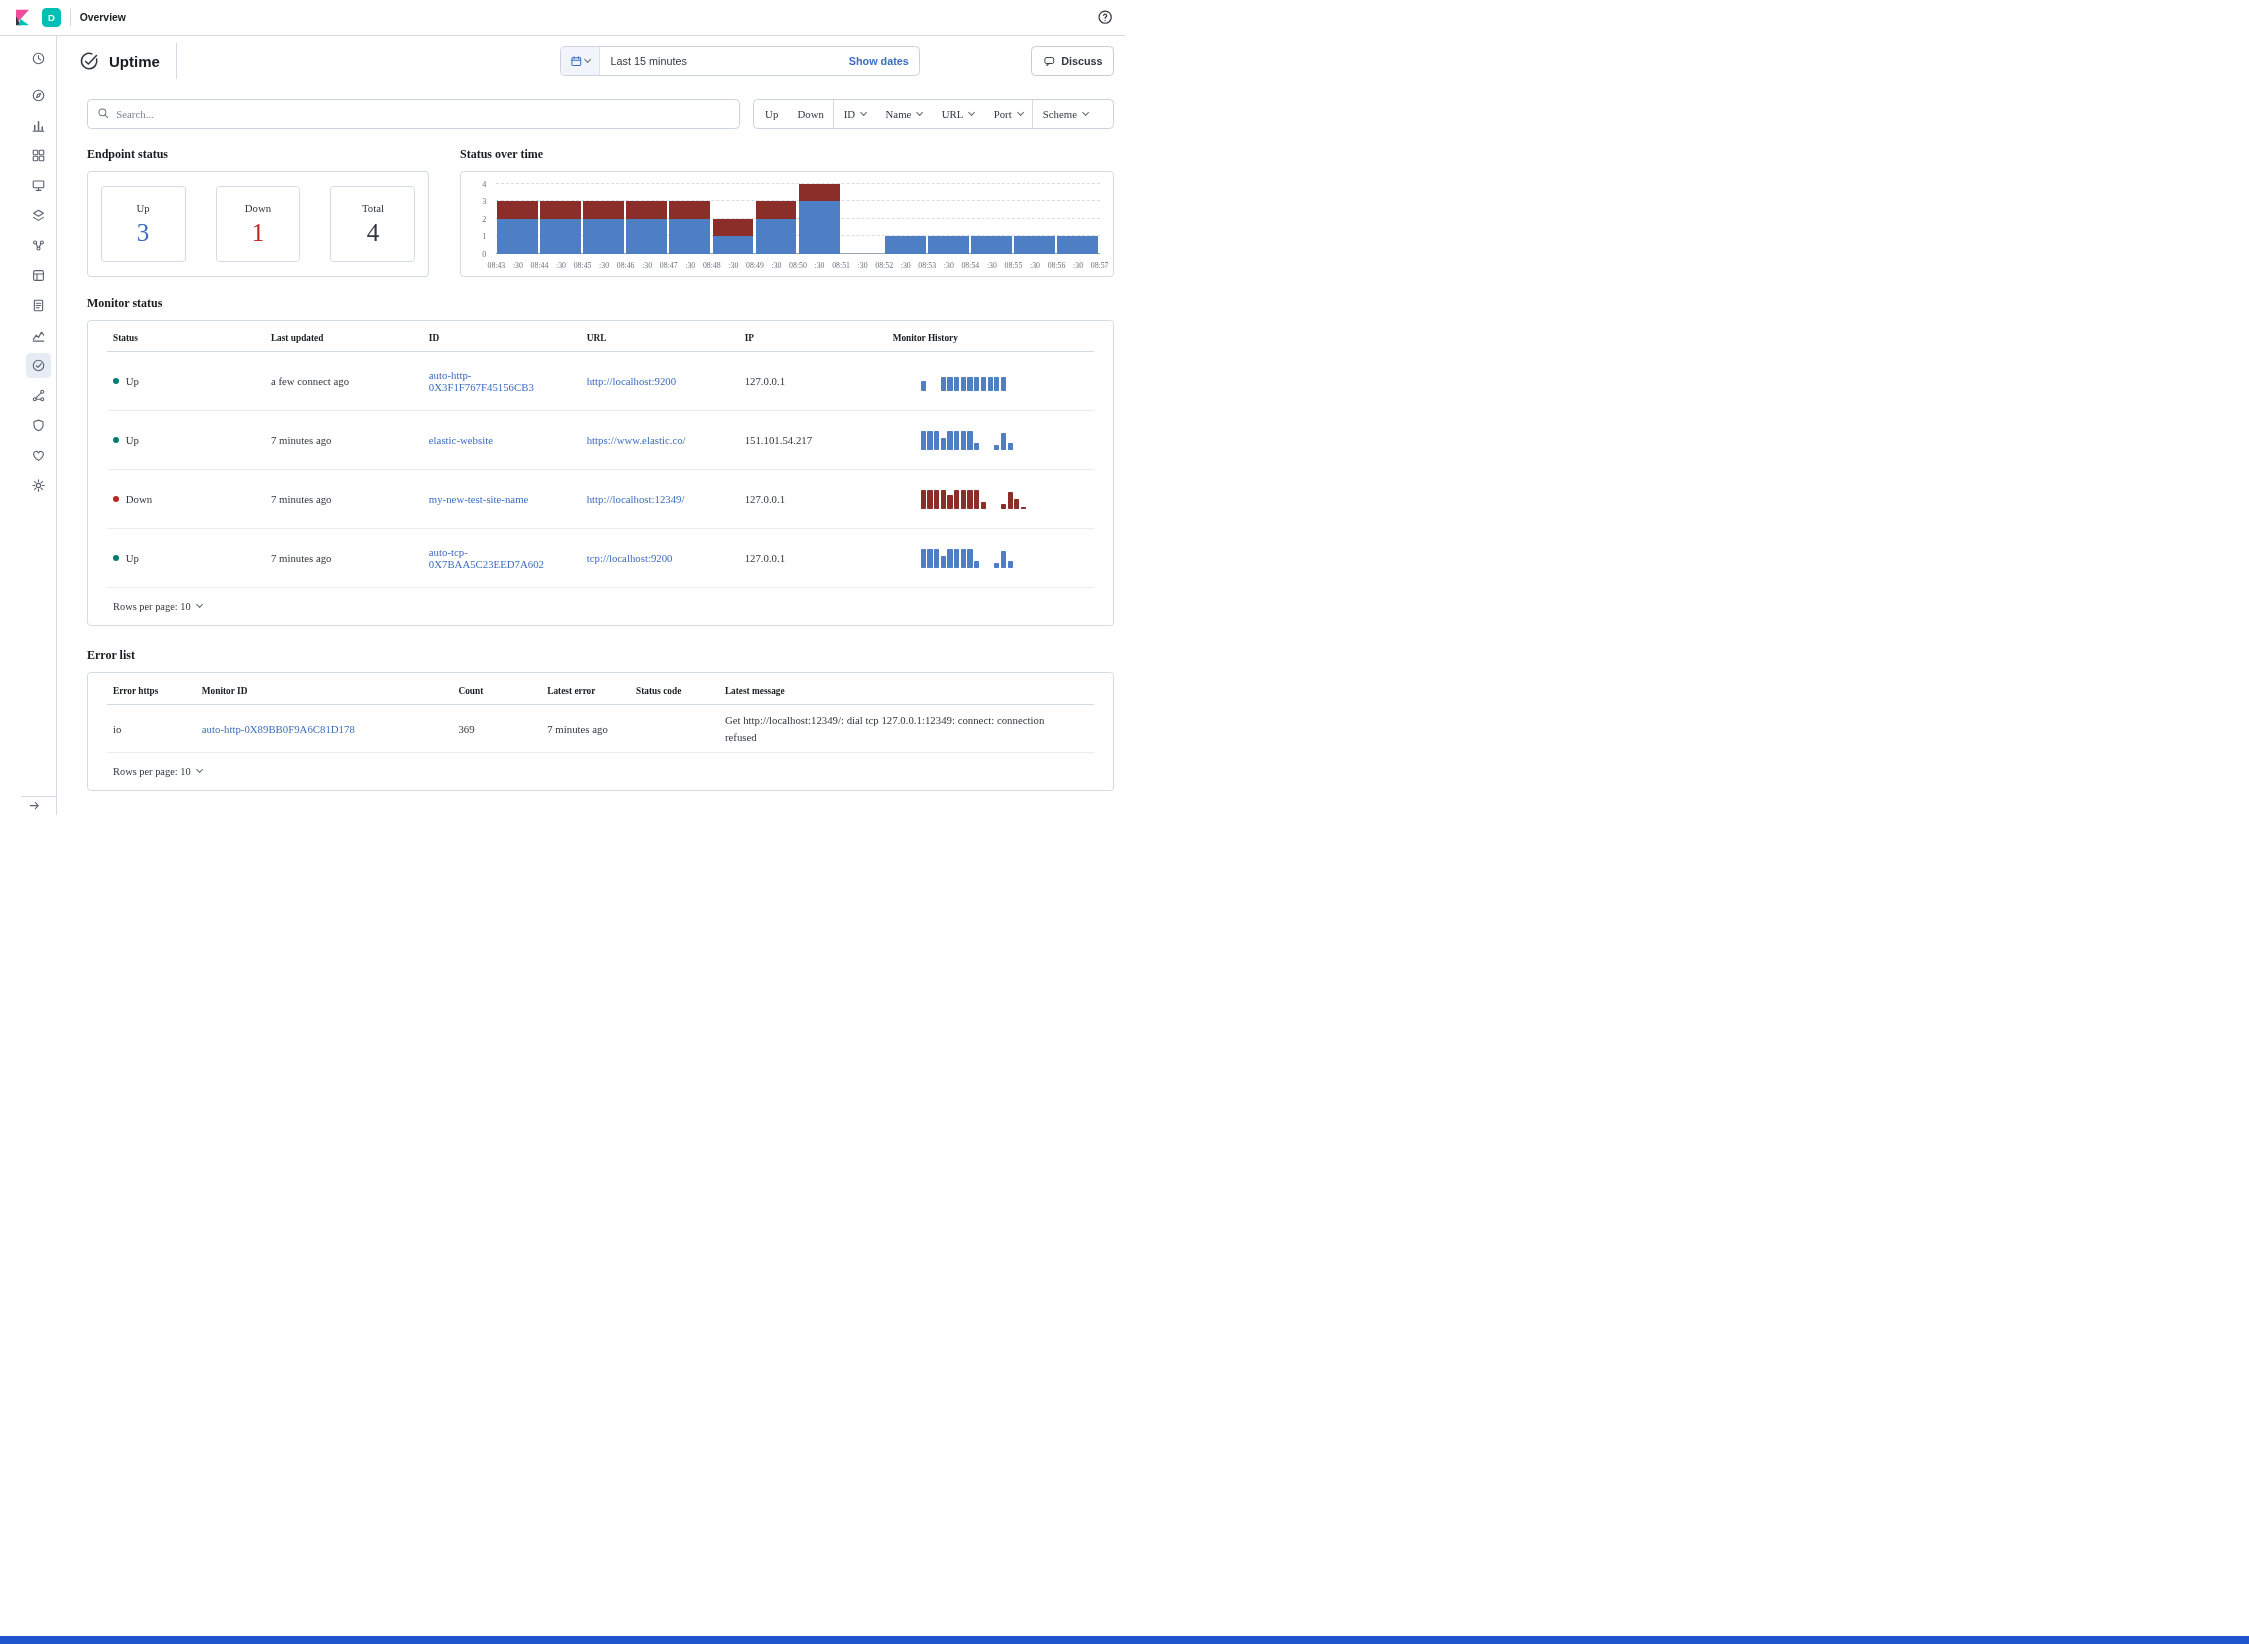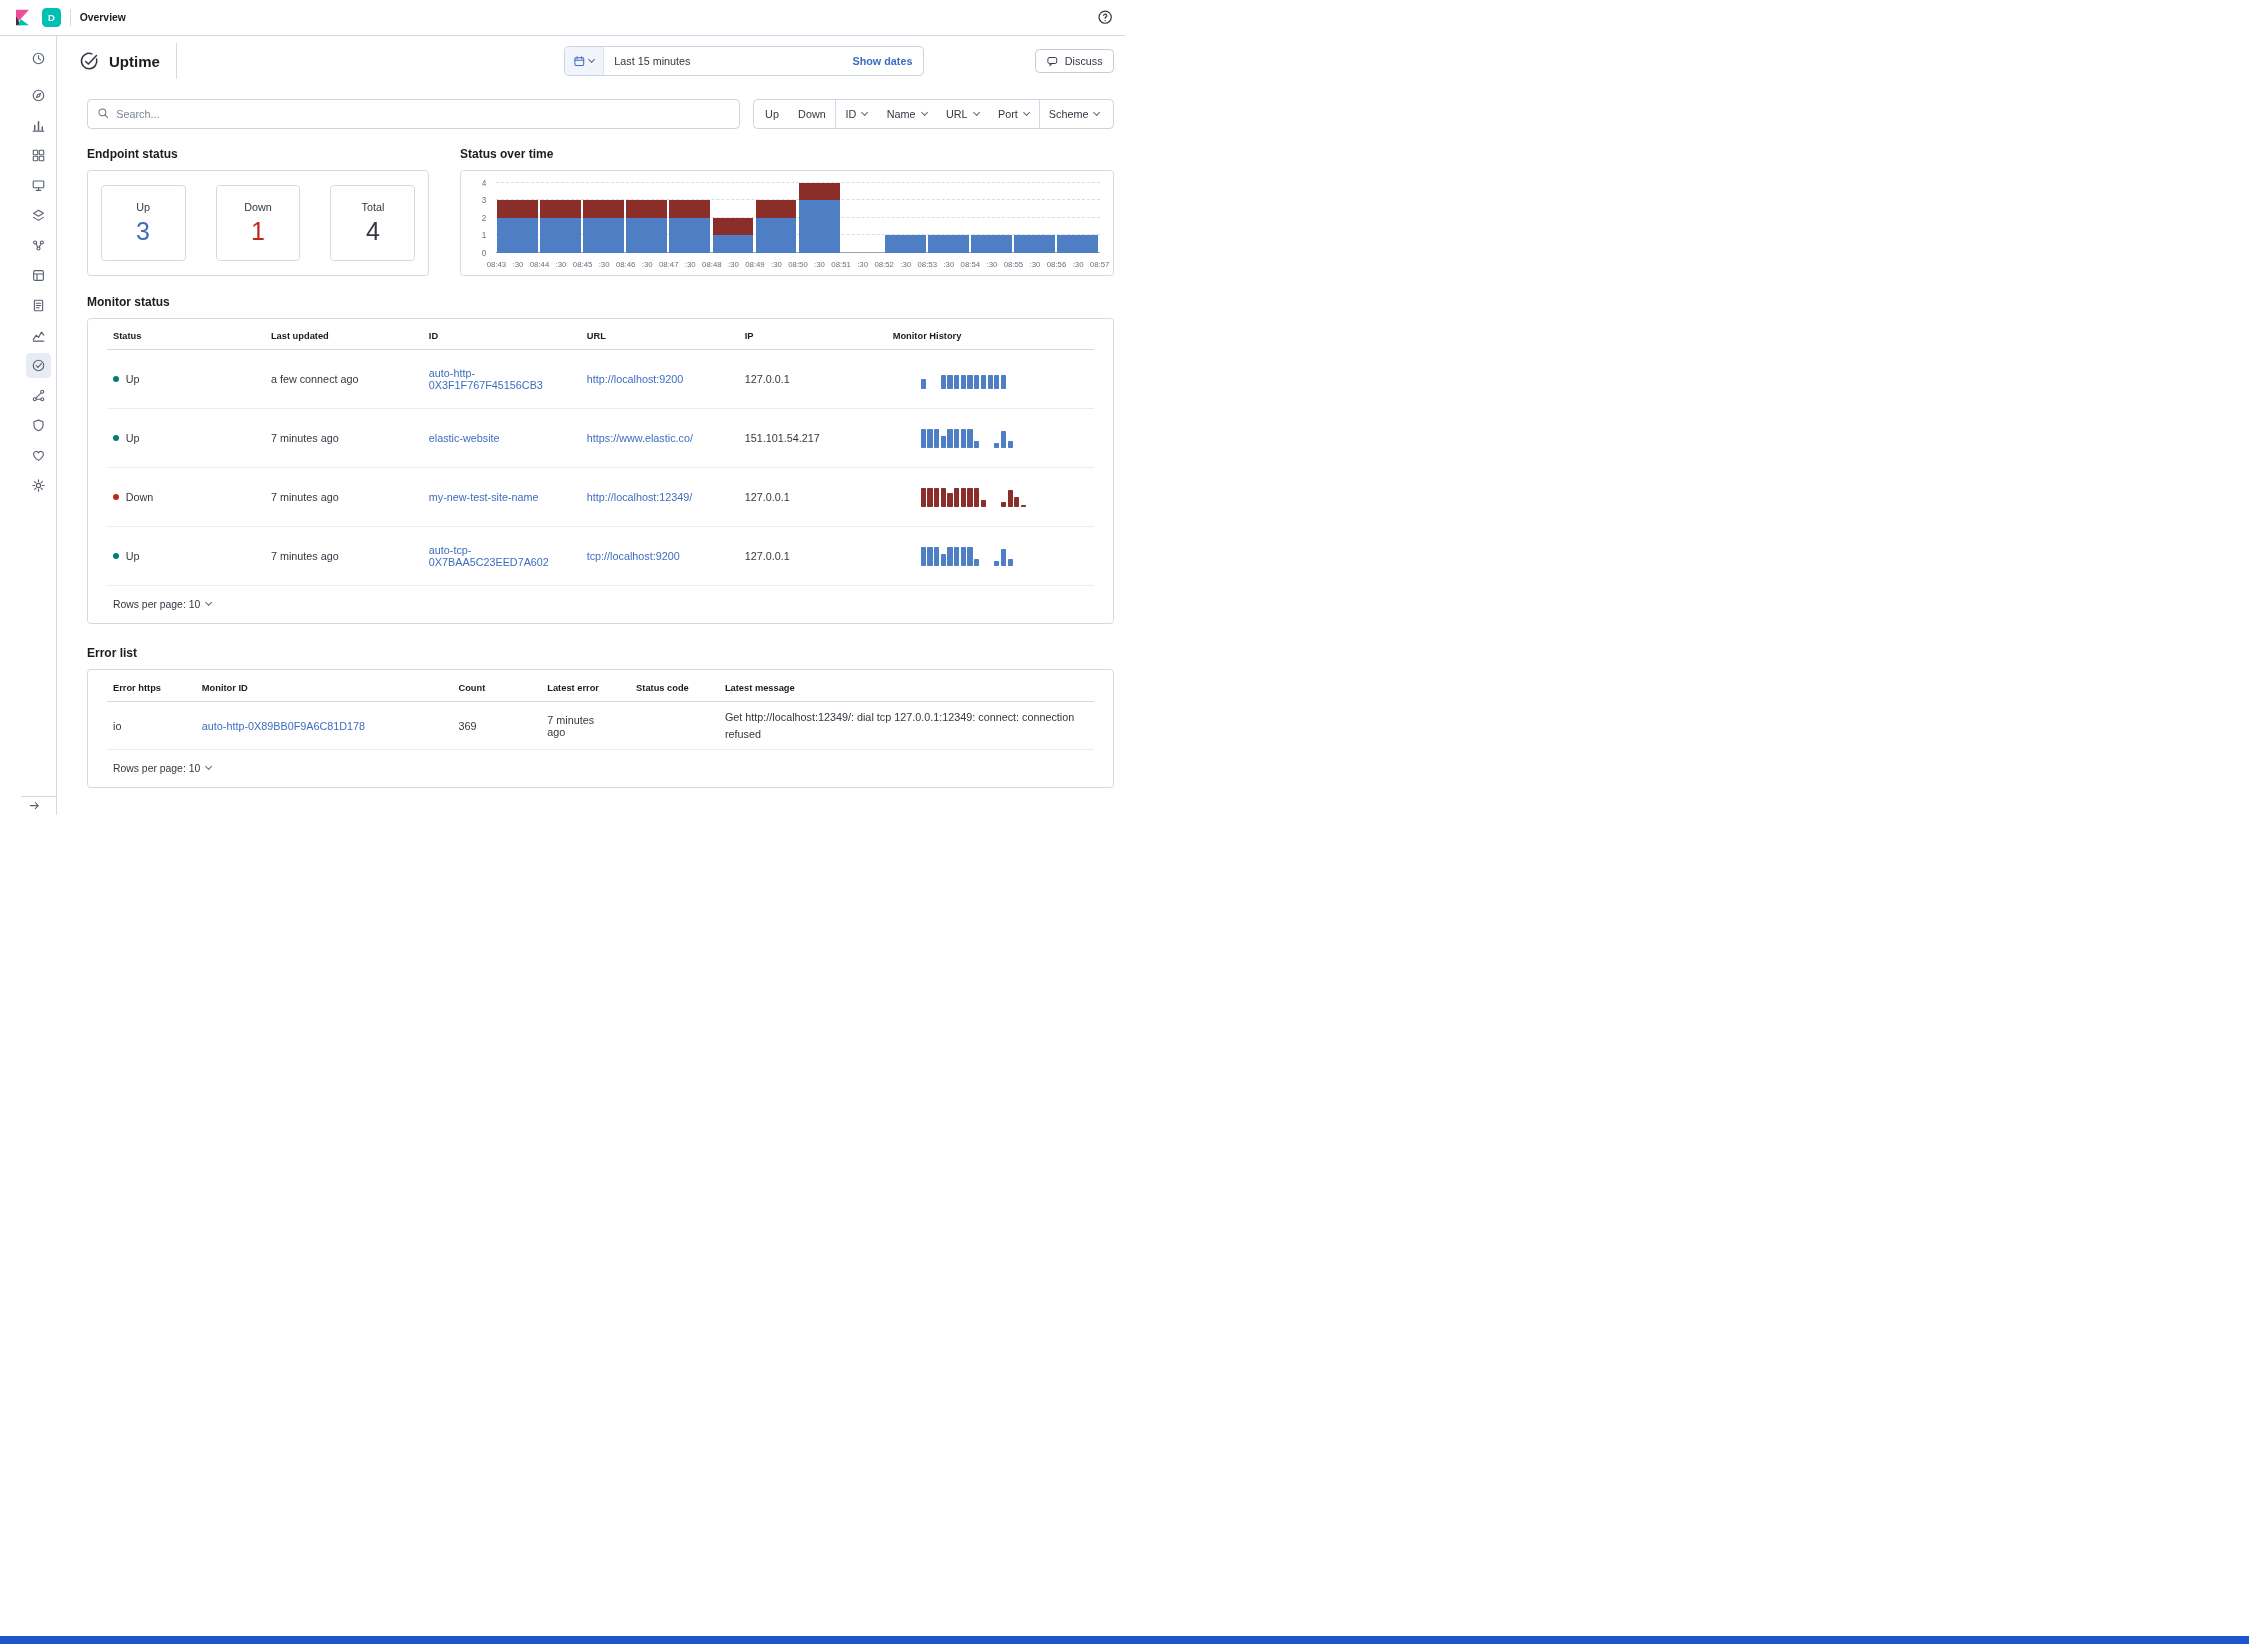--- a/index.html
+++ b/index.html
@@ -33,26 +33,26 @@
   .page-header { display:flex; align-items:center; padding:7.4px 11px 3px 21px; }
   .title-block { display:flex; align-items:center; gap:9px; padding:3px 16.3px 3px 0;
     border-right:0.7px solid #d3dae6; height:36px; }
   .page-title { font-size:15px; font-weight:600; color:#1a1c21; }
   .datepicker { margin-left:auto; width:360px; height:30px; border:0.7px solid #ccd3de; border-radius:4.4px;
     display:flex; align-items:center; background:#fff; overflow:hidden; }
   .dp-left { width:39px; height:100%; background:#f1f4fa; border-right:0.7px solid #dde3ec;
     display:flex; align-items:center; justify-content:center; gap:3px; cursor:pointer; }
   .dp-text { flex:1; padding-left:10.4px; font-size:10.8px; color:#343741; cursor:pointer; }
   .dp-showdates { padding-right:10.4px; color:#3d6dbf; font-weight:600; font-size:10.8px; cursor:pointer; }
-  .discuss { margin-left:111px; height:24px; border:0.7px solid #c4ccd8; border-radius:4.4px; background:#fff;
+  .discuss { margin-left:111px; height:30px; border:0.7px solid #c4ccd8; border-radius:4.4px; background:#fff;
     display:flex; align-items:center; gap:6px; padding:0 10.4px; font-size:10.8px; color:#343741;
-    font-family:inherit; cursor:pointer; }
+    font-family:inherit; cursor:pointer;font-weight:bold; }
 
   
-  .content { padding:9px 11px 0 30px; }
+  .content { padding:9px 11px 0 30px;font-family:Liberation Serif, serif; }
   .filter-row { display:flex; gap:12.6px; margin-top:7.4px; }
   .search-box { flex:1; height:30px; border:0.7px solid #ccd3de; border-radius:4.4px; background:#fff;
     display:flex; align-items:center; gap:6.7px; padding:0 9px; }
   .search-box input { border:none; outline:none; flex:1; font-size:10.8px; font-family:inherit; color:#343741; background:transparent; }
   .search-box input::placeholder { color:#7a8494; }
   .filter-group { width:361px; height:30px; border:0.7px solid #ccd3de; border-radius:4.4px; background:#fff;
     display:flex; align-items:center; padding:0 1.5px; }
   .fbtn { border:none; background:none; font-size:10.8px; color:#343741; padding:0 9.6px; height:100%;
     display:flex; align-items:center; gap:6px; cursor:pointer; font-family:inherit; white-space:nowrap; }
   .fdiv { width:0.7px; height:100%; background:#d3dae6; }

